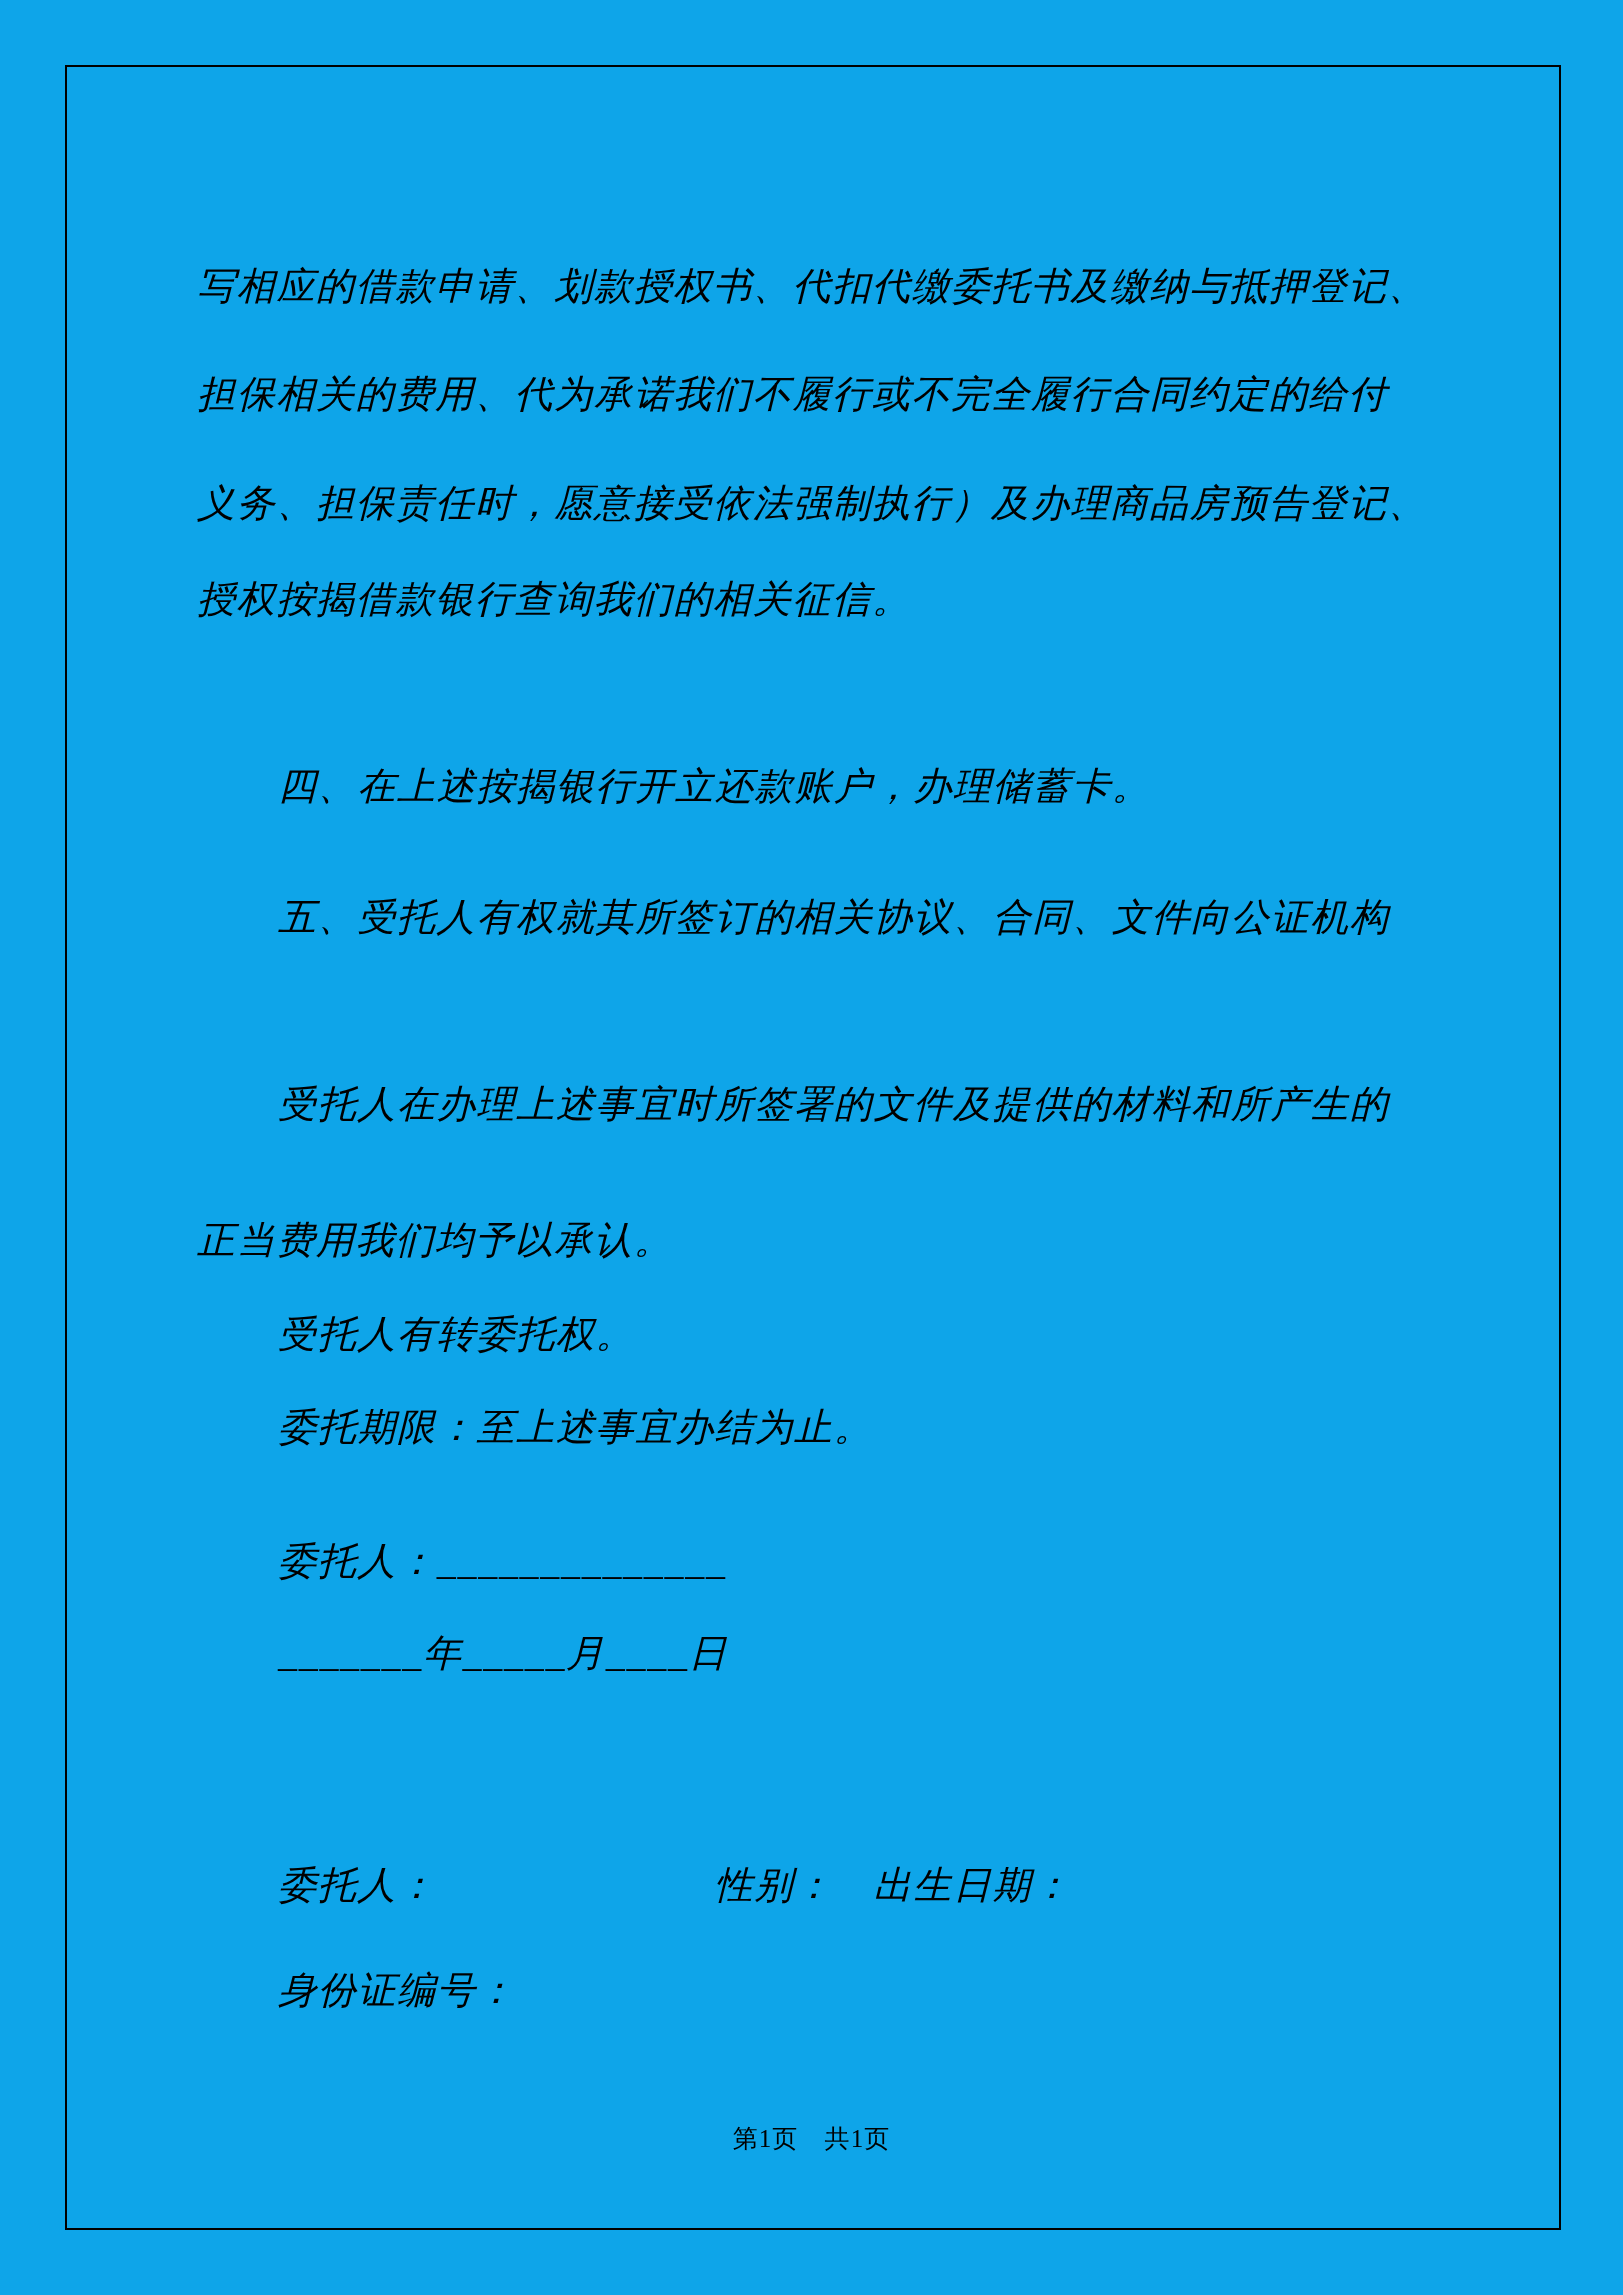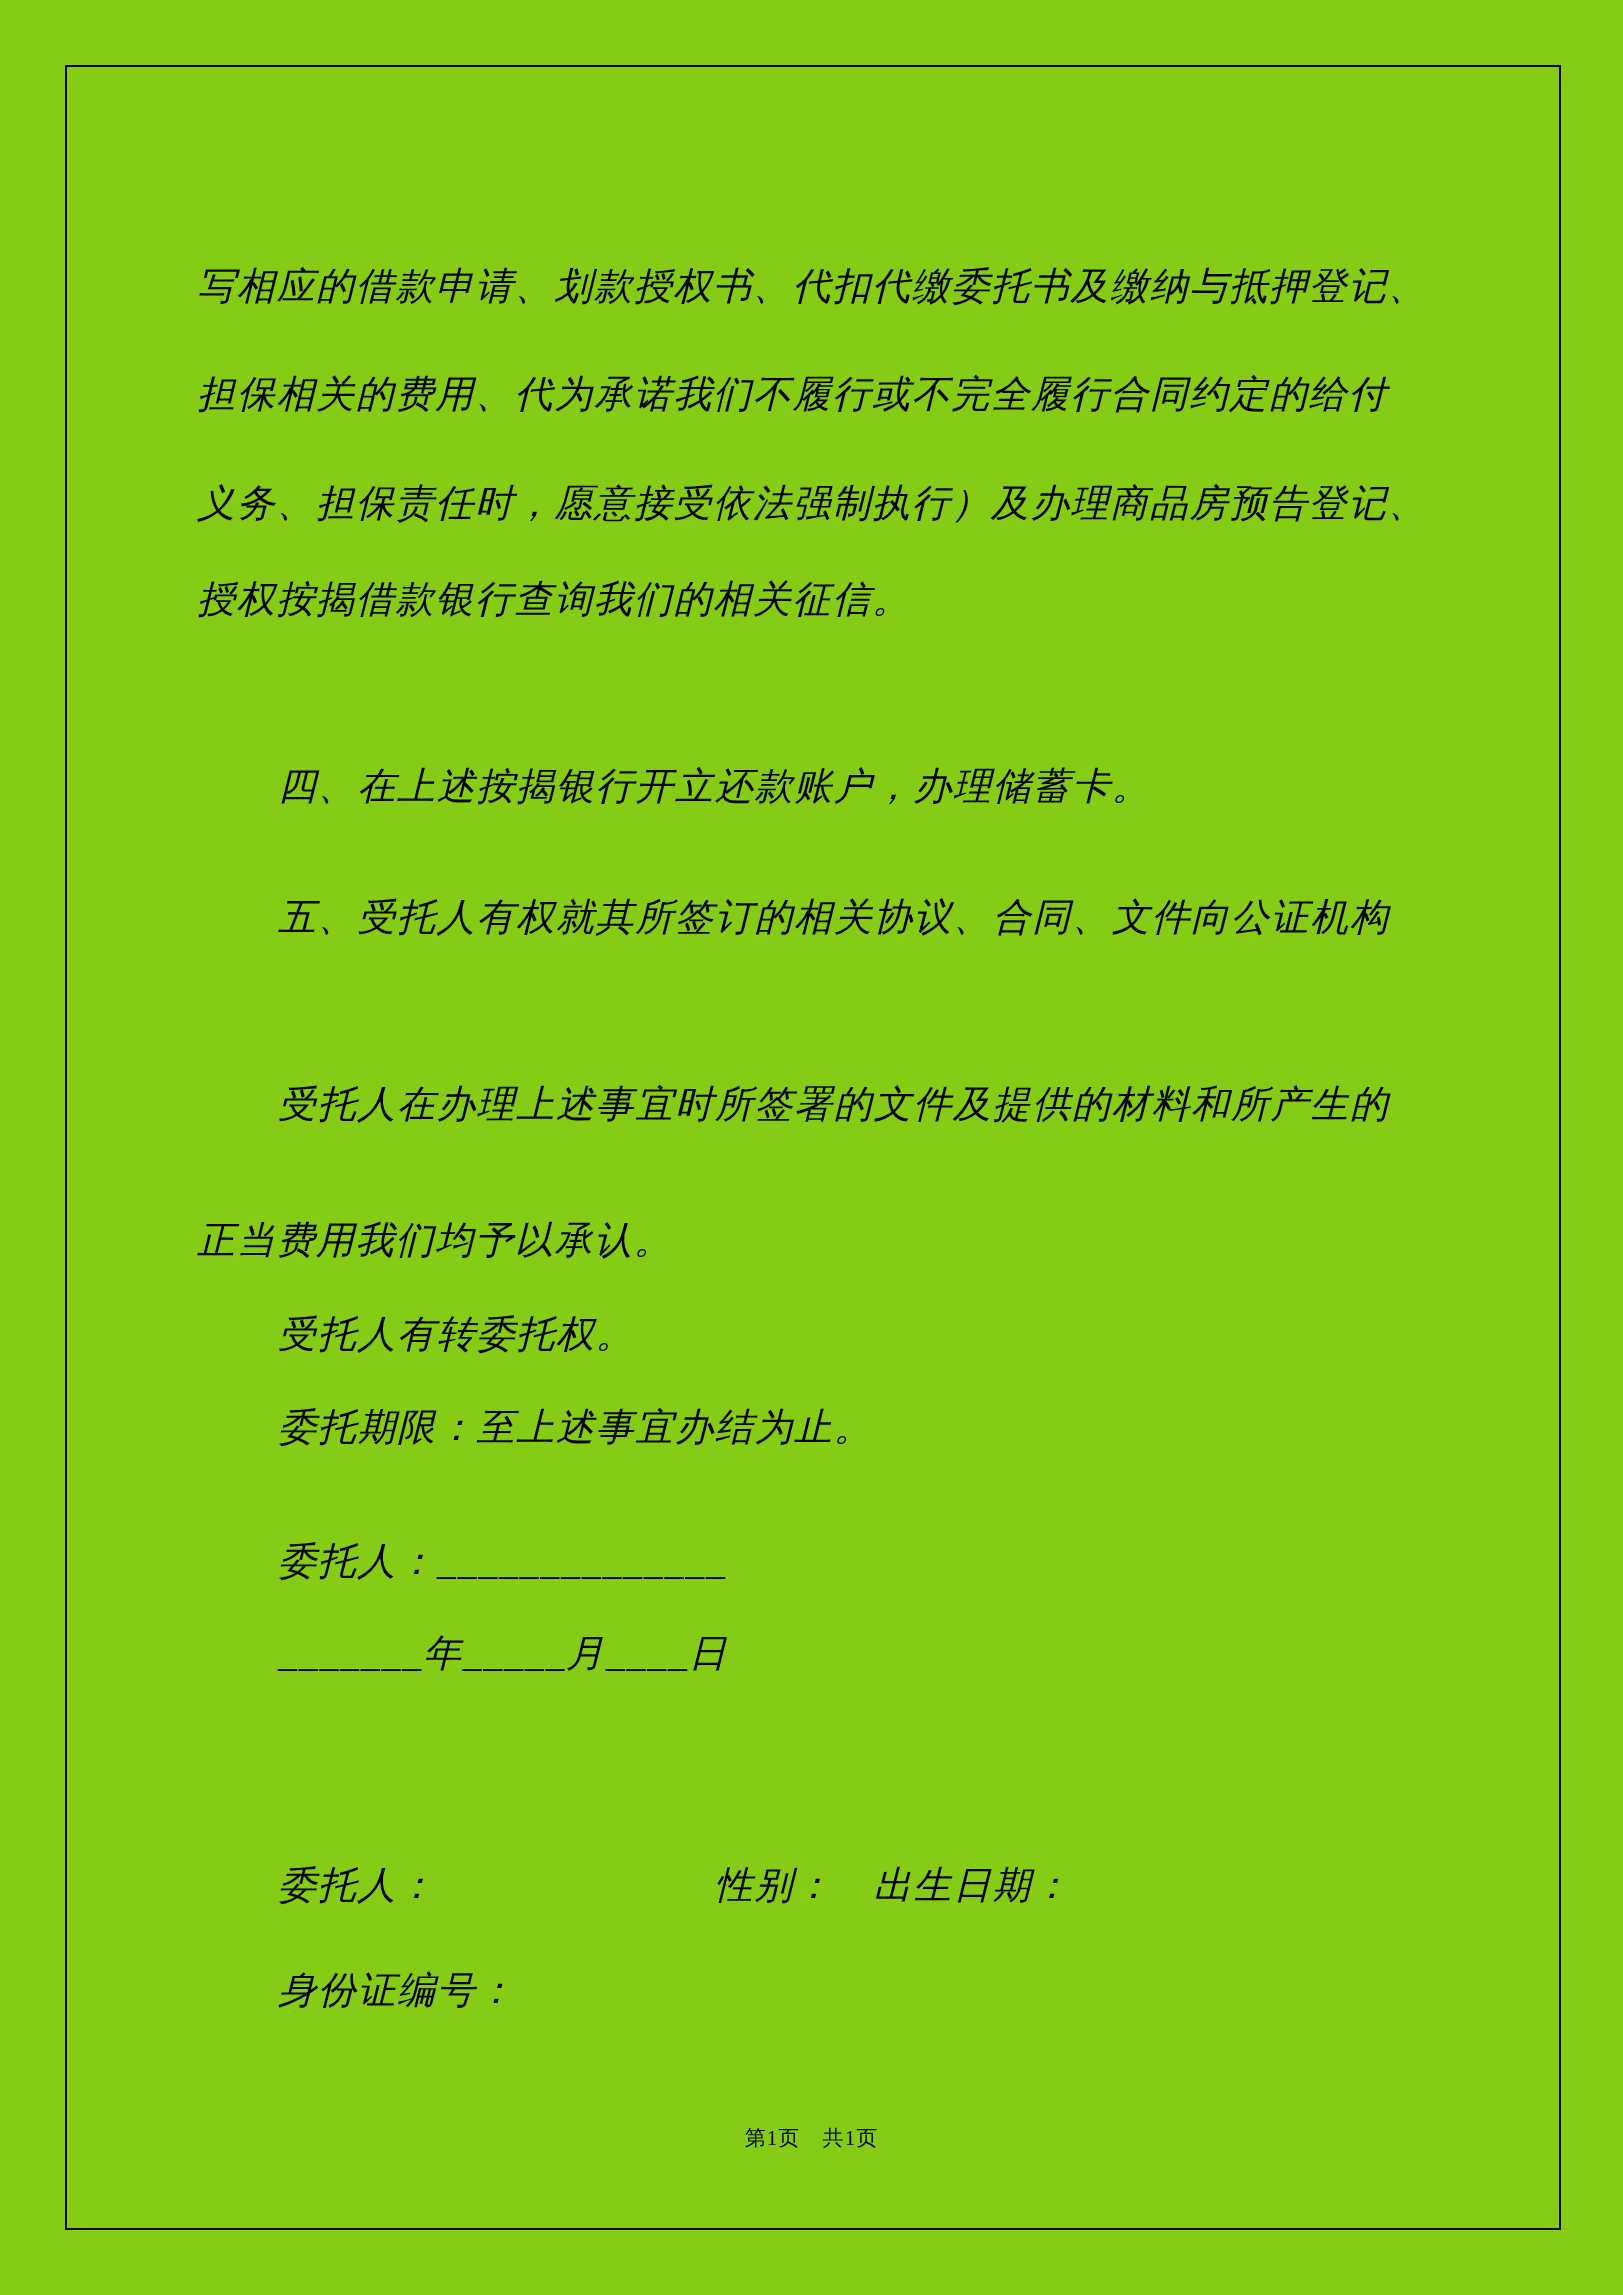--- a/index.html
+++ b/index.html
@@ -12,21 +12,21 @@
     height: 2295px;
     position: relative;
     font-family: "Liberation Serif", "DejaVu Serif", serif;
     color: #000000;
   }
   .page {
     position: absolute;
     left: 0; top: 0;
     width: 1623px;
     height: 2295px;
-    background: #84cc16;
+    background: #0ea5e9;
     overflow: hidden;
   }
   .frame {
     position: absolute;
     left: 65px;
     top: 65px;
     width: 1496px;
     height: 2165px;
     border: 2.8px solid #000000;
     box-sizing: border-box;
@@ -44,21 +44,21 @@
   }
   .line.indent {
     text-indent: 81px;
   }
   .footer {
     position: absolute;
     left: 0;
     top: 2124px;
     width: 1623px;
     text-align: center;
-    font-size: 21px;
+    font-size: 25px;
     line-height: 29px;
     letter-spacing: 1.1px;
     font-style: normal;
     white-space: pre;
     color: #000000;
   }
 </style>
 </head>
 <body>
 

